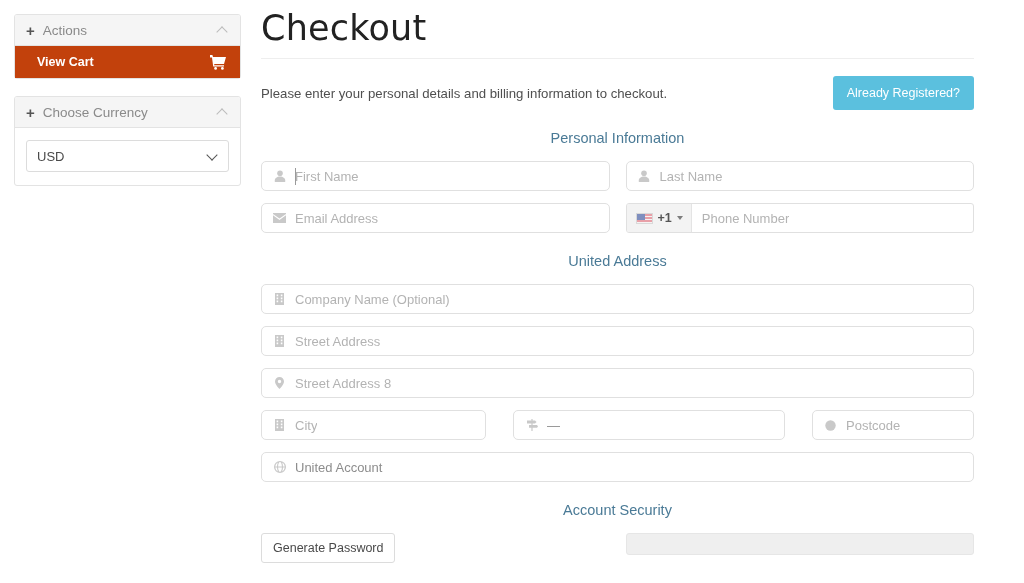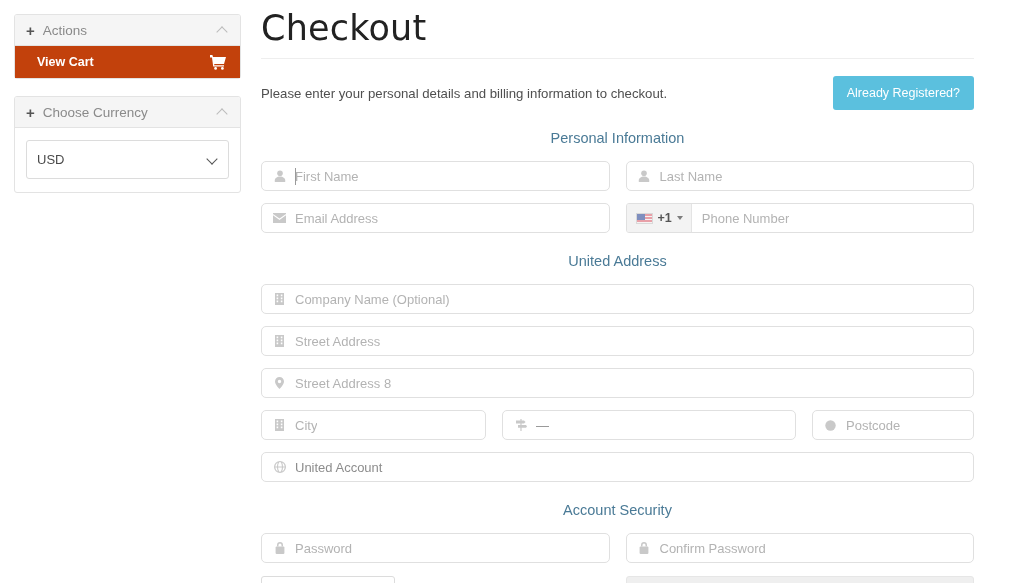--- a/index.html
+++ b/index.html
@@ -43,21 +43,21 @@
     display: flex; align-items: center;
     height: 32px; padding: 0 14px 0 22px;
     background: #c2410c; color: #fff;
     font-size: 12.5px; font-weight: bold;
   }
   .view-cart .vc-label { flex: 1; }
   .cart-icon svg { display: block; fill: #fff; }
   .panel-body { padding: 12px 11px 13px 11px; }
   .currency-select {
     position: relative;
-    width: 100%; height: 39px;
+    width: 100%; height: 32px;
     border: 1px solid #dcdcdc; border-radius: 3px;
     background: #fff;
     display: flex; align-items: center;
     padding: 0 10px;
     font-size: 13px; color: #4a4a4a;
   }
   .currency-select .sel-val { flex: 1; }
   .chev-down { width: 10px; height: 10px; position: relative; }
   .chev-down::before {
     content: ""; position: absolute; left: 0; top: 0px;
@@ -131,21 +131,21 @@
   }
   .flag { width: 17px; height: 11px; position: relative; border: 1px solid #d9d9d9; overflow: hidden; flex: 0 0 17px; }
   .flag .stripes { position: absolute; inset: 0;
     background: repeating-linear-gradient(to bottom, #e8a0a8 0 1.6px, #f7f2f2 1.6px 3.2px); }
   .flag .canton { position: absolute; left: 0; top: 0; width: 8px; height: 6px; background: #7f8fbf; }
   .cc-code { font-size: 12.5px; color: #555; font-weight: bold; }
   .cc-caret { width: 0; height: 0; border-left: 3.5px solid transparent; border-right: 3.5px solid transparent; border-top: 4px solid #7d7d7d; }
   .phone-input { flex: 1; display: flex; align-items: center; padding: 0 10px; }
 
   
-  .row-3 { display: flex; gap: 16px; margin-bottom: 12px; }
+  .row-3 { display: flex; gap: 27px; margin-bottom: 12px; }
   .c-city { flex: 0 0 225px; }
   .c-state { flex: 1; }
   .c-post { flex: 0 0 162px; }
 
   
   .btn-generate {
     display: inline-block;
     border: 1px solid #dcdcdc; border-radius: 3px;
     background: #fff; color: #4a4a4a;
     font-size: 12.5px; padding: 7px 11px;
@@ -360,44 +360,20 @@
         </div>
       </div>
     </div>
 
     <div class="section-head">
       <span class="line"></span>
       <span class="sh-text">Account Security</span>
       <span class="line"></span>
     </div>
 
-    <div class="row">
-      <div class="col">
-        <div class="field">
-          <span class="fi">
-            <svg width="10" height="12" viewBox="0 0 10 12">
-                <path d="M5 0a3 3 0 00-3 3v1.6h1.5V3a1.5 1.5 0 013 0v1.6H8V3a3 3 0 00-3-3z"></path>
-                <rect x="0.6" y="4.6" width="8.8" height="7.4" rx="1"></rect>
-              </svg>
-          </span>
-          <span class="ph">Password</span>
-        </div>
-      </div>
-      <div class="col">
-        <div class="field">
-          <span class="fi">
-            <svg width="10" height="12" viewBox="0 0 10 12">
-                <path d="M5 0a3 3 0 00-3 3v1.6h1.5V3a1.5 1.5 0 013 0v1.6H8V3a3 3 0 00-3-3z"></path>
-                <rect x="0.6" y="4.6" width="8.8" height="7.4" rx="1"></rect>
-              </svg>
-          </span>
-          <span class="ph">Confirm Password</span>
-        </div>
-      </div>
-    </div>
 
     <div class="row-sec">
       <div class="col">
         <button class="btn-generate">Generate Password</button>
       </div>
       <div class="col">
         <div class="strength-bar"></div>
 
       </div>
     </div>

